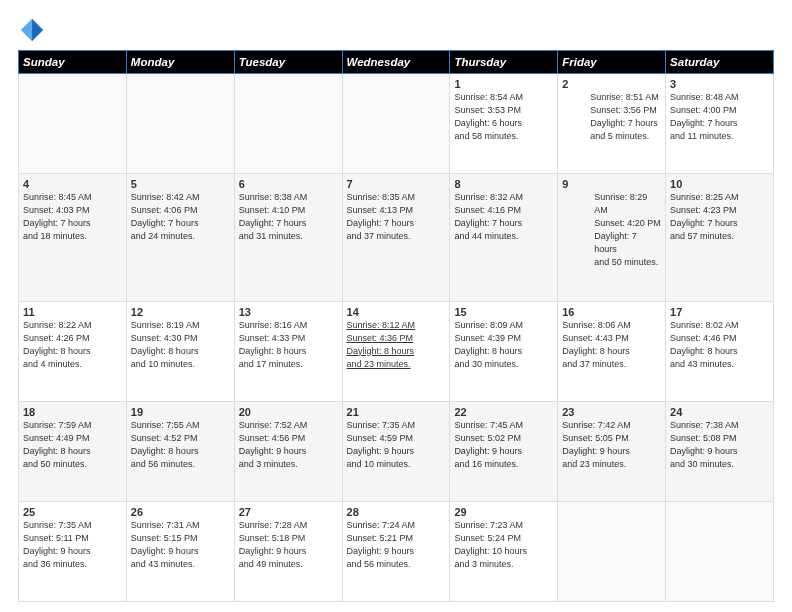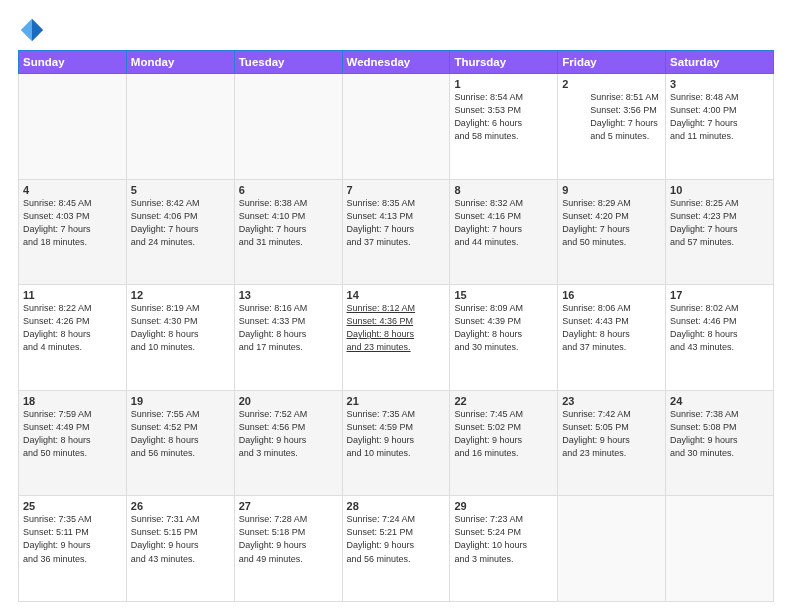--- a/index.html
+++ b/index.html
@@ -61,21 +61,22 @@
       font-size: 14px;
       color: #444;
     }
     .calendar {
       flex: 1;
       border-collapse: collapse;
       width: 100%;
       table-layout: fixed;
     }
     .calendar thead tr {
-      background: #8b5cf6;
+      background: #000000;
+      font-style: italic;
     }
     .calendar thead th {
       color: #fff;
       font-size: 11.5px;
       font-weight: bold;
       padding: 5px 4px;
       text-align: left;
       border: 1px solid #2a7fd4;
     }
     .calendar tbody tr {
@@ -199,21 +200,21 @@
           </td>
           <td>
             <span class="day-number">8</span>
             <div class="day-info" style="white-space: pre-line;">Sunrise: 8:32 AM
 Sunset: 4:16 PM
 Daylight: 7 hours
 and 44 minutes.</div>
           </td>
           <td>
             <span class="day-number">9</span>
-            <div class="day-info" style="white-space: pre-line;">Sunrise: 8:29 AM
+            <div class="day-info" style="white-space: pre-line; margin-left: 32px;">Sunrise: 8:29 AM
 Sunset: 4:20 PM
 Daylight: 7 hours
 and 50 minutes.</div>
           </td>
           <td>
             <span class="day-number">10</span>
             <div class="day-info" style="white-space: pre-line;">Sunrise: 8:25 AM
 Sunset: 4:23 PM
 Daylight: 7 hours
 and 57 minutes.</div>

